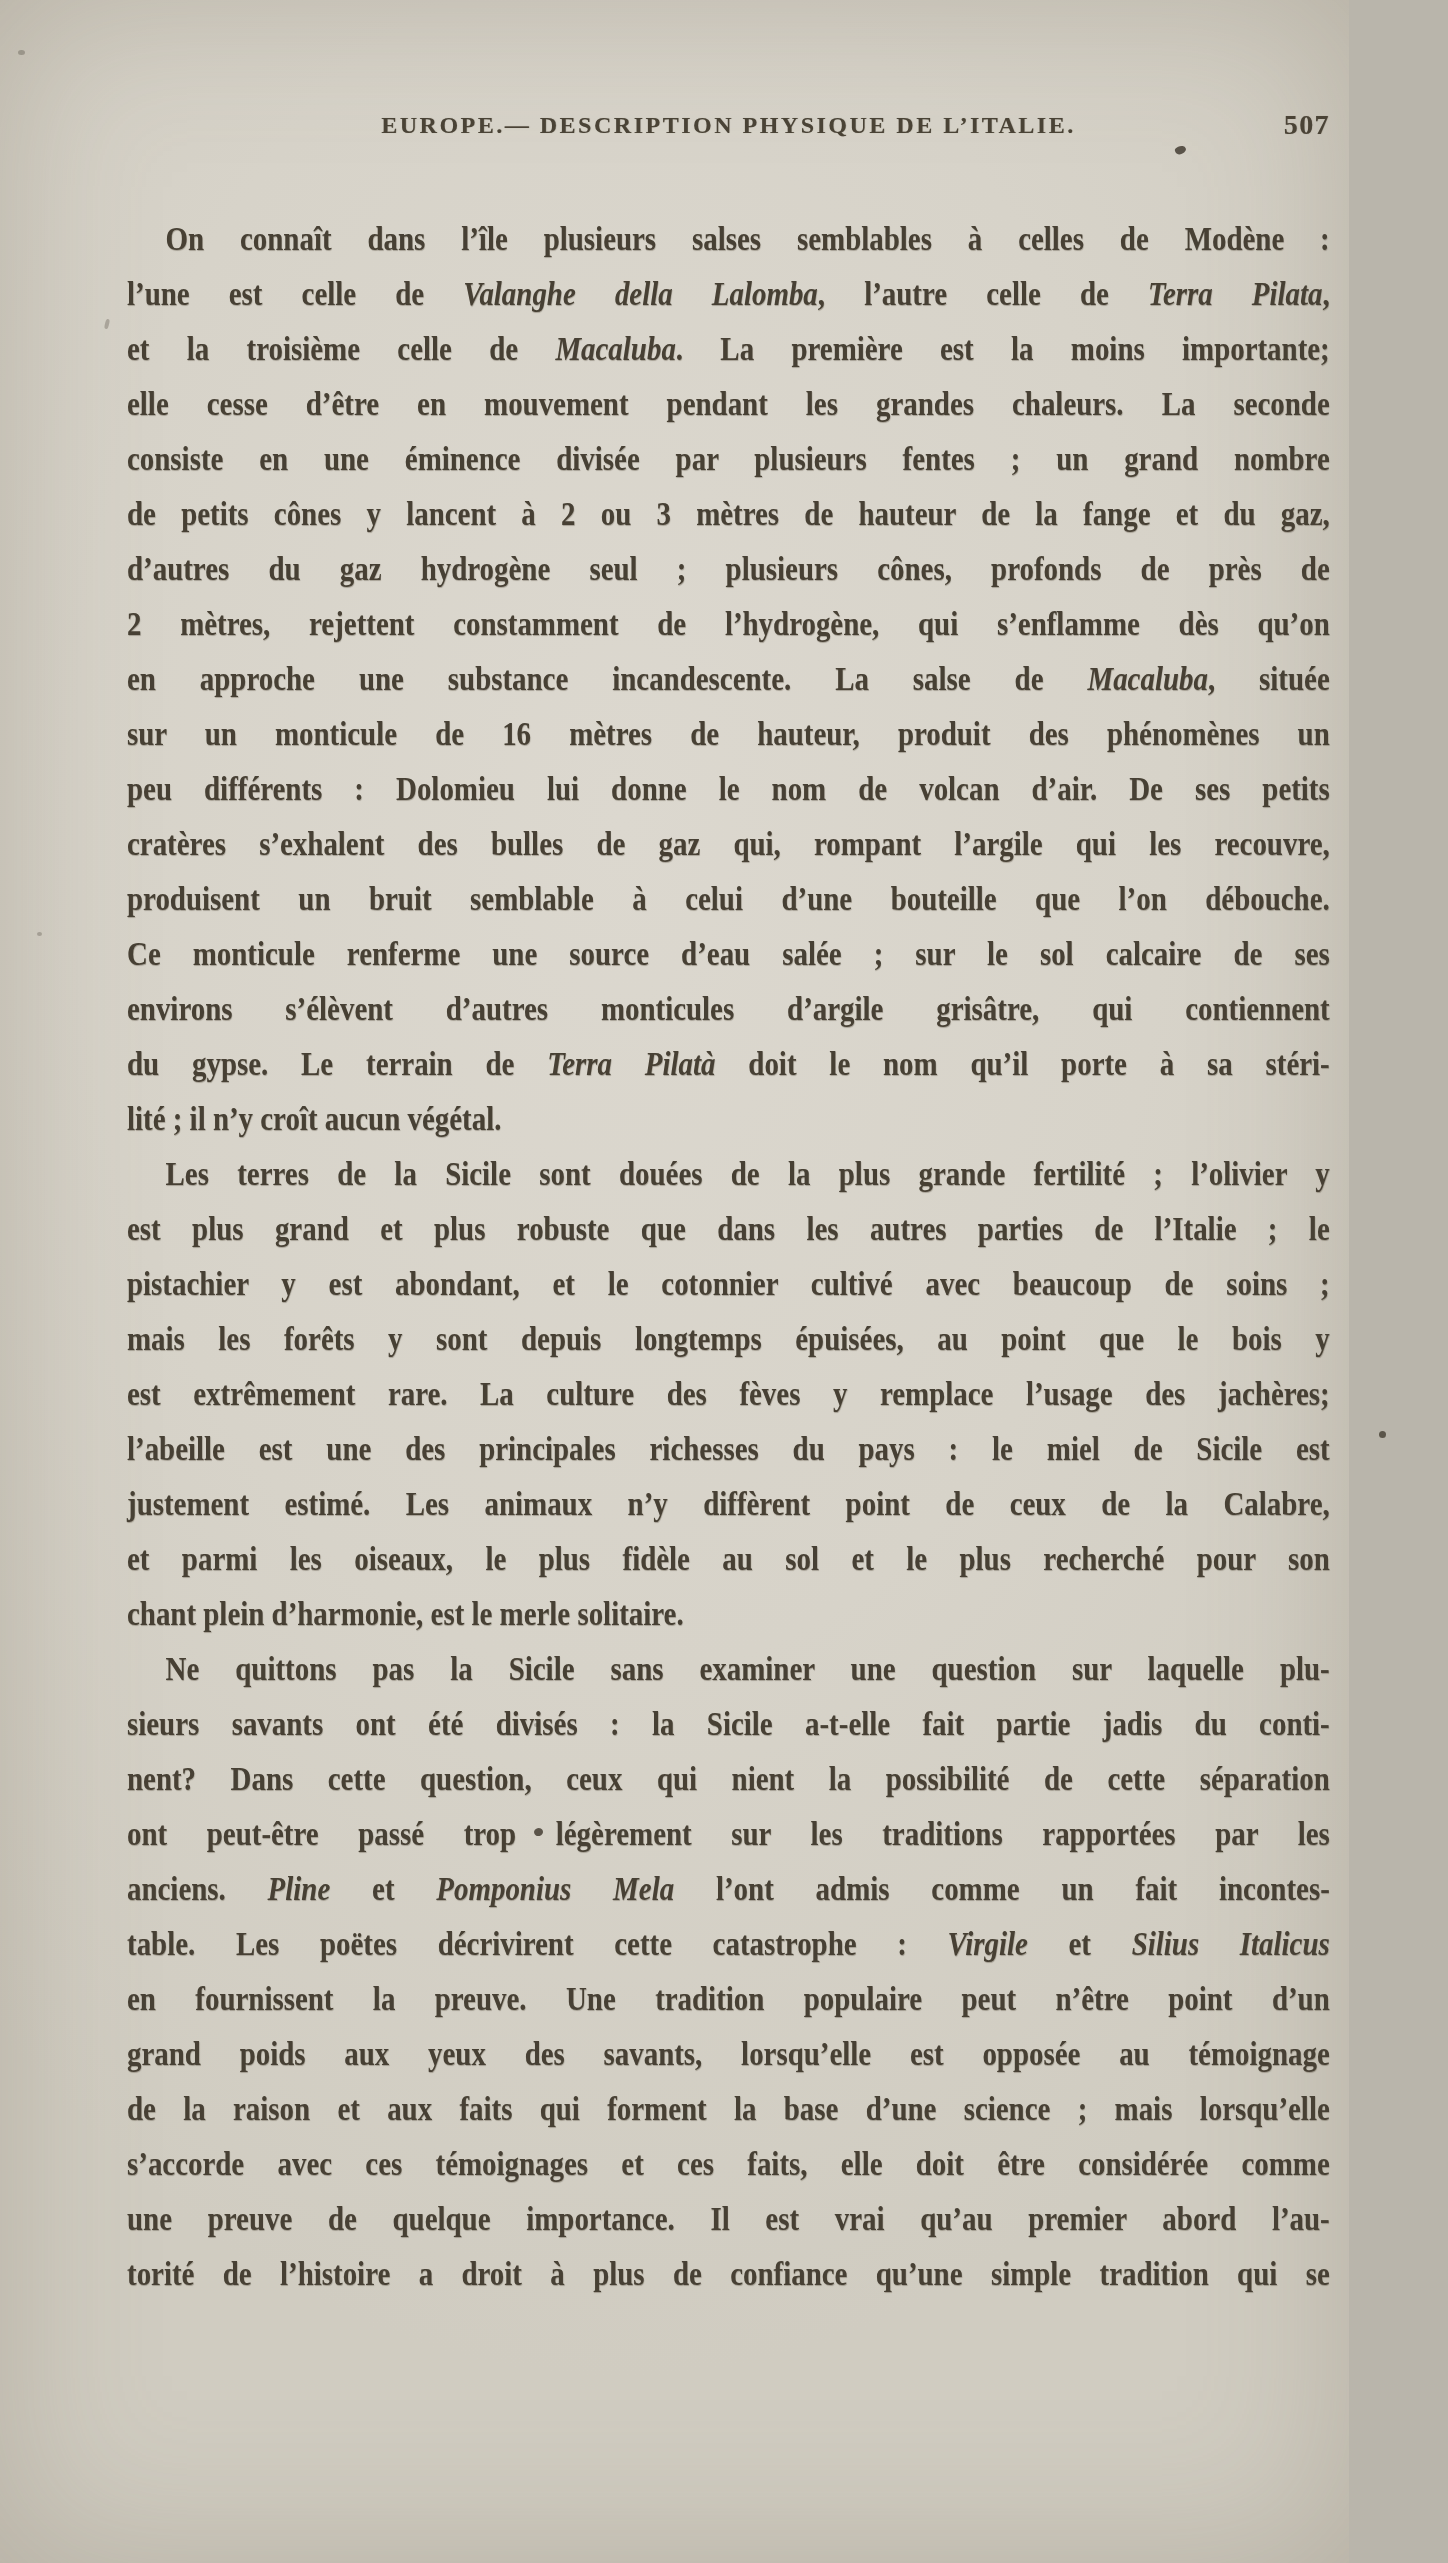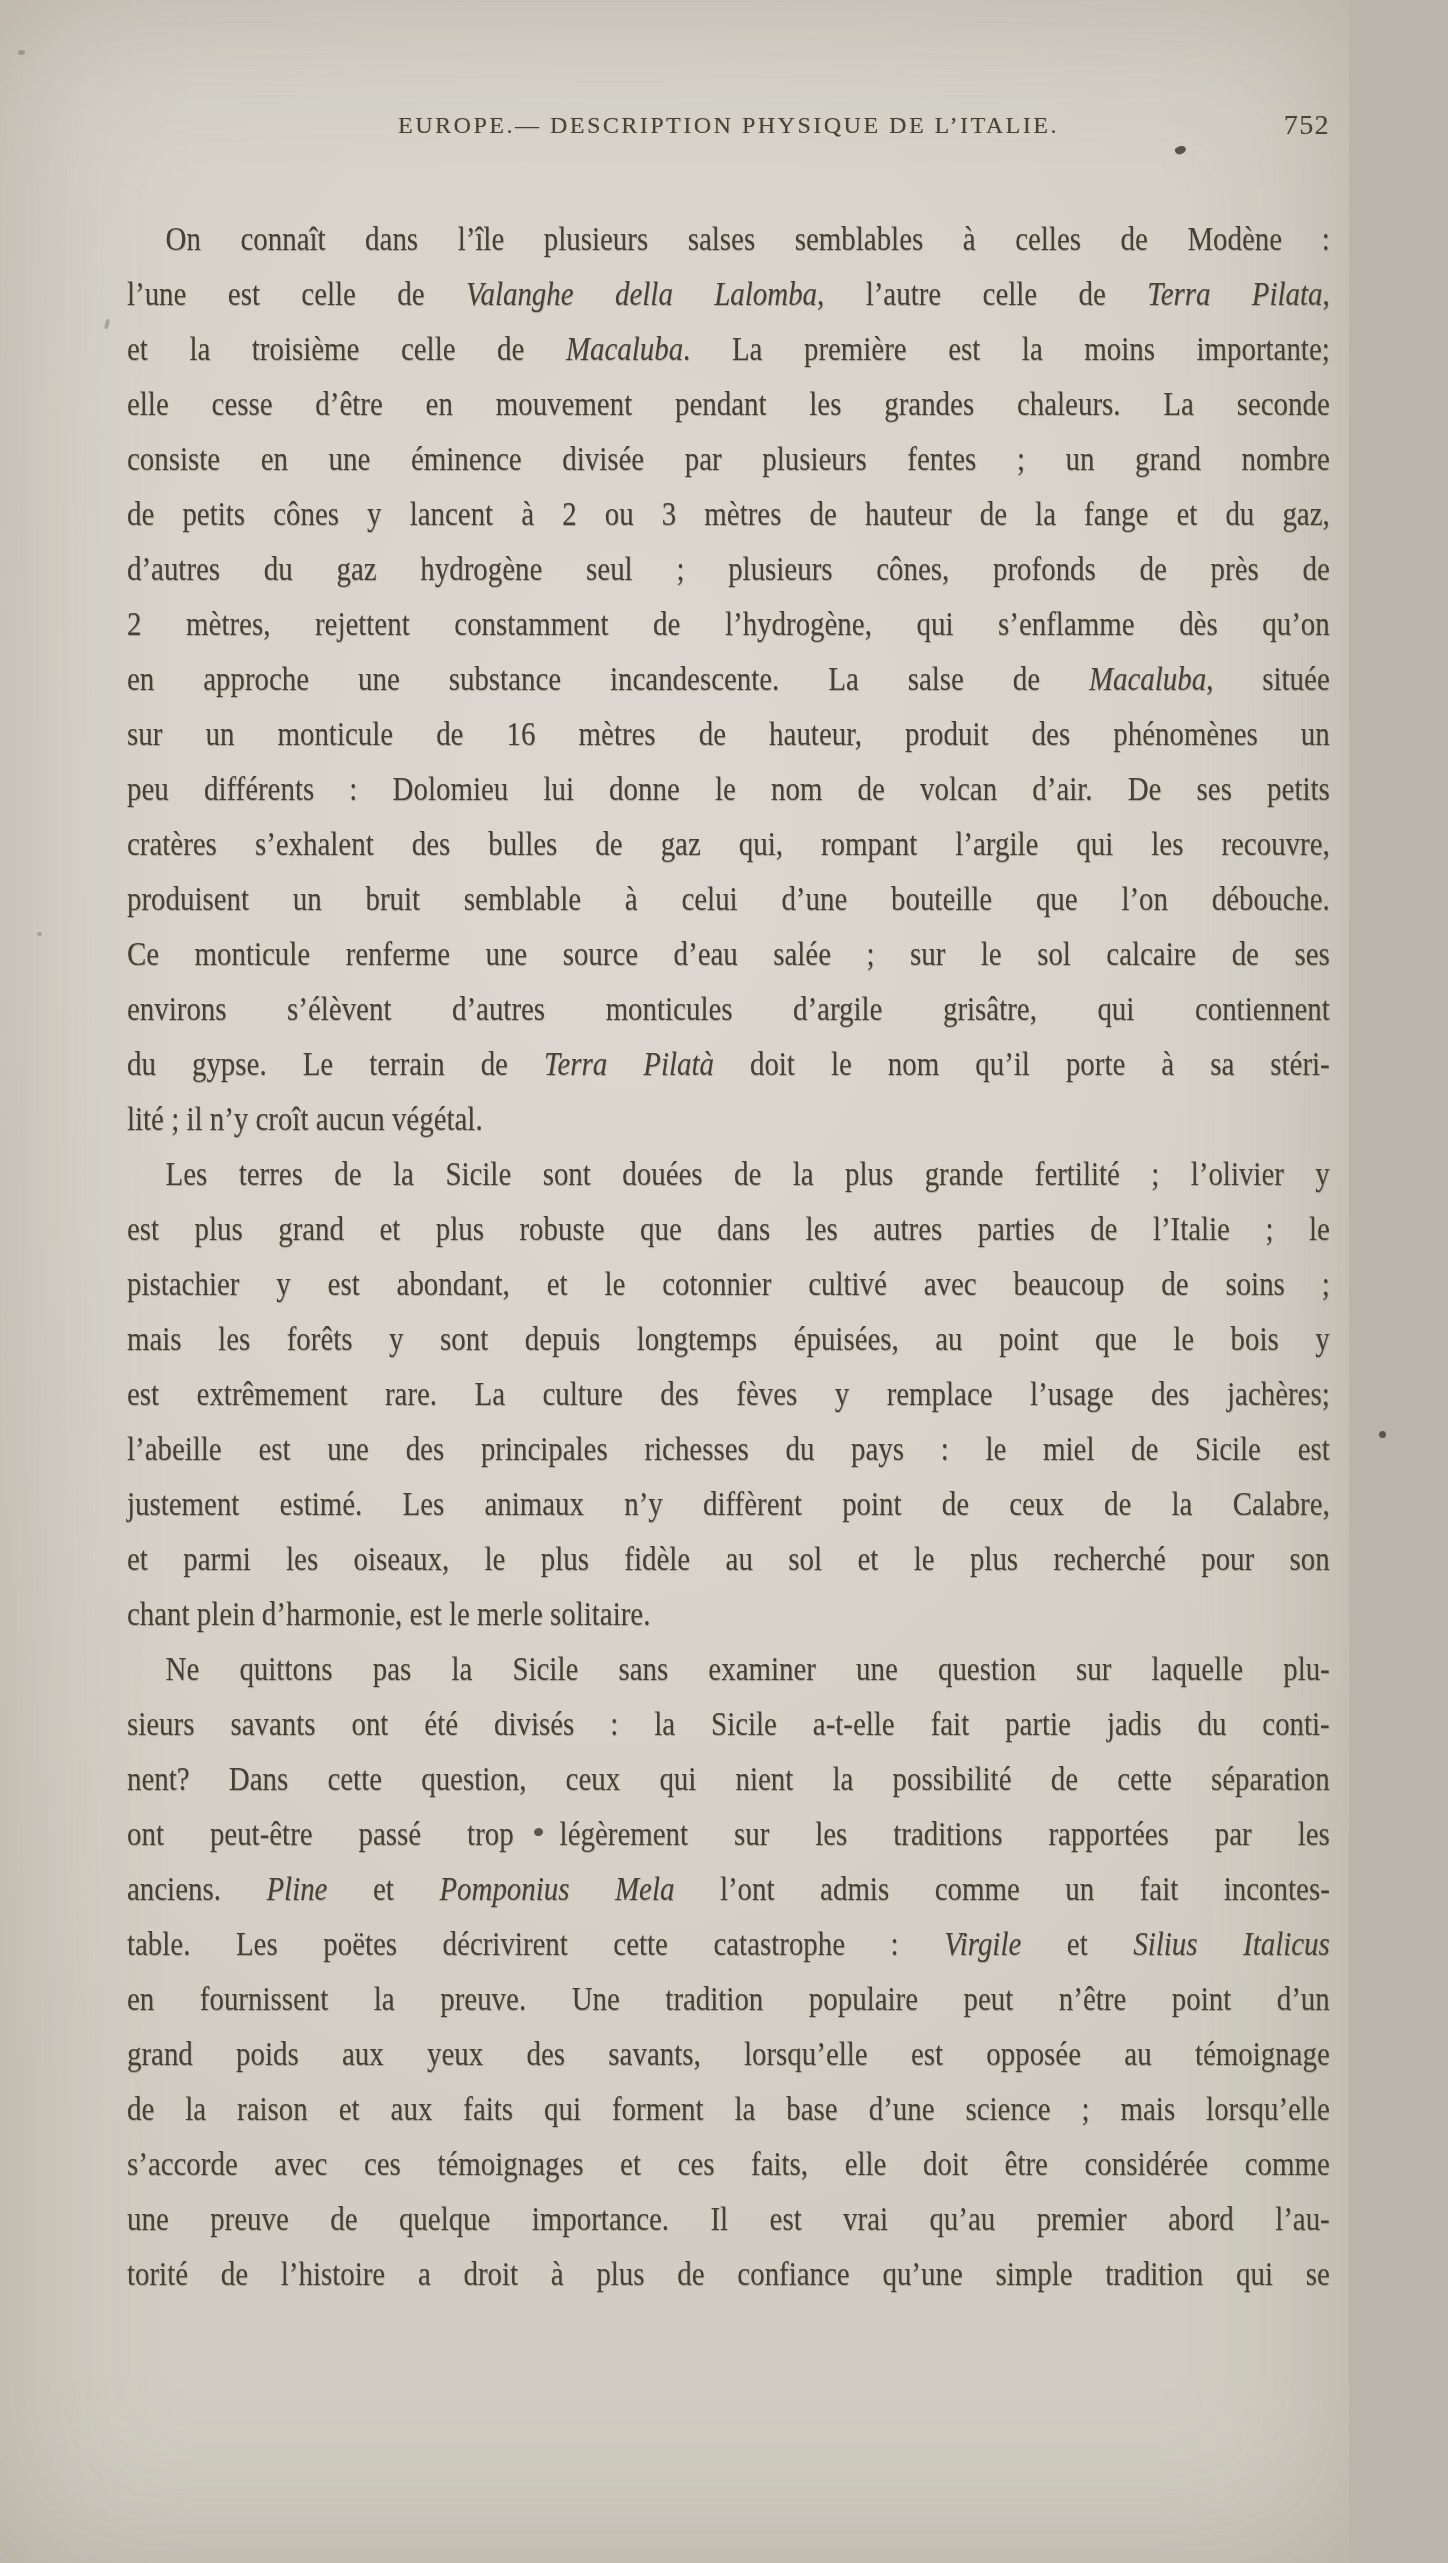--- a/index.html
+++ b/index.html
@@ -9,20 +9,21 @@
     font-family:"Liberation Serif", serif;
     overflow:hidden;
   }
   .page{
     position:relative;
     width:1349px;height:2563px;
     background:
       radial-gradient(ellipse 991px 1557px at 46% 32%, #dcd8cf 0%, #d7d3c9 55%, #d0ccc1 100%);
     box-shadow: inset 0 0 156px rgba(110,100,84,0.28);
     color:#474034;
+    font-weight:bold;
   }
   
   .header{
     position:absolute;
     left:127px; top:112px; width:1203px; height:50px;
   }
   .running-title{
     display:block;
     text-align:center;
     font-size:24px;
@@ -70,21 +71,21 @@
   .sp6{ left:37px;   top:932px; width:5px;  height:4.2px;  opacity:.28; }
   .sp7{ left:534px;  top:1723px; width:5px;  height:4.2px;  opacity:.3; }
 </style>
 </head>
 <body>
 
 <div class="page">
 
   <div class="header">
     <span class="running-title">EUROPE.— DESCRIPTION PHYSIQUE DE L’ITALIE.</span>
-    <span class="page-number">752</span>
+    <span class="page-number">507</span>
   </div>
 
   <div class="textblock" id="textblock">
       <div class="line indent"><span>On connaît dans l’île plusieurs salses semblables à celles de Modène :</span></div>
       <div class="line"><span>l’une est celle de </span><span class="it">Valanghe della Lalomba</span><span>, l’autre celle de </span><span class="it">Terra Pilata</span><span>,</span></div>
       <div class="line"><span>et la troisième celle de </span><span class="it">Macaluba</span><span>. La première est la moins importante;</span></div>
       <div class="line"><span>elle cesse d’être en mouvement pendant les grandes chaleurs. La seconde</span></div>
       <div class="line"><span>consiste en une éminence divisée par plusieurs fentes ; un grand nombre</span></div>
       <div class="line"><span>de petits cônes y lancent à 2 ou 3 mètres de hauteur de la fange et du gaz,</span></div>
       <div class="line"><span>d’autres du gaz hydrogène seul ; plusieurs cônes, profonds de près de</span></div>

